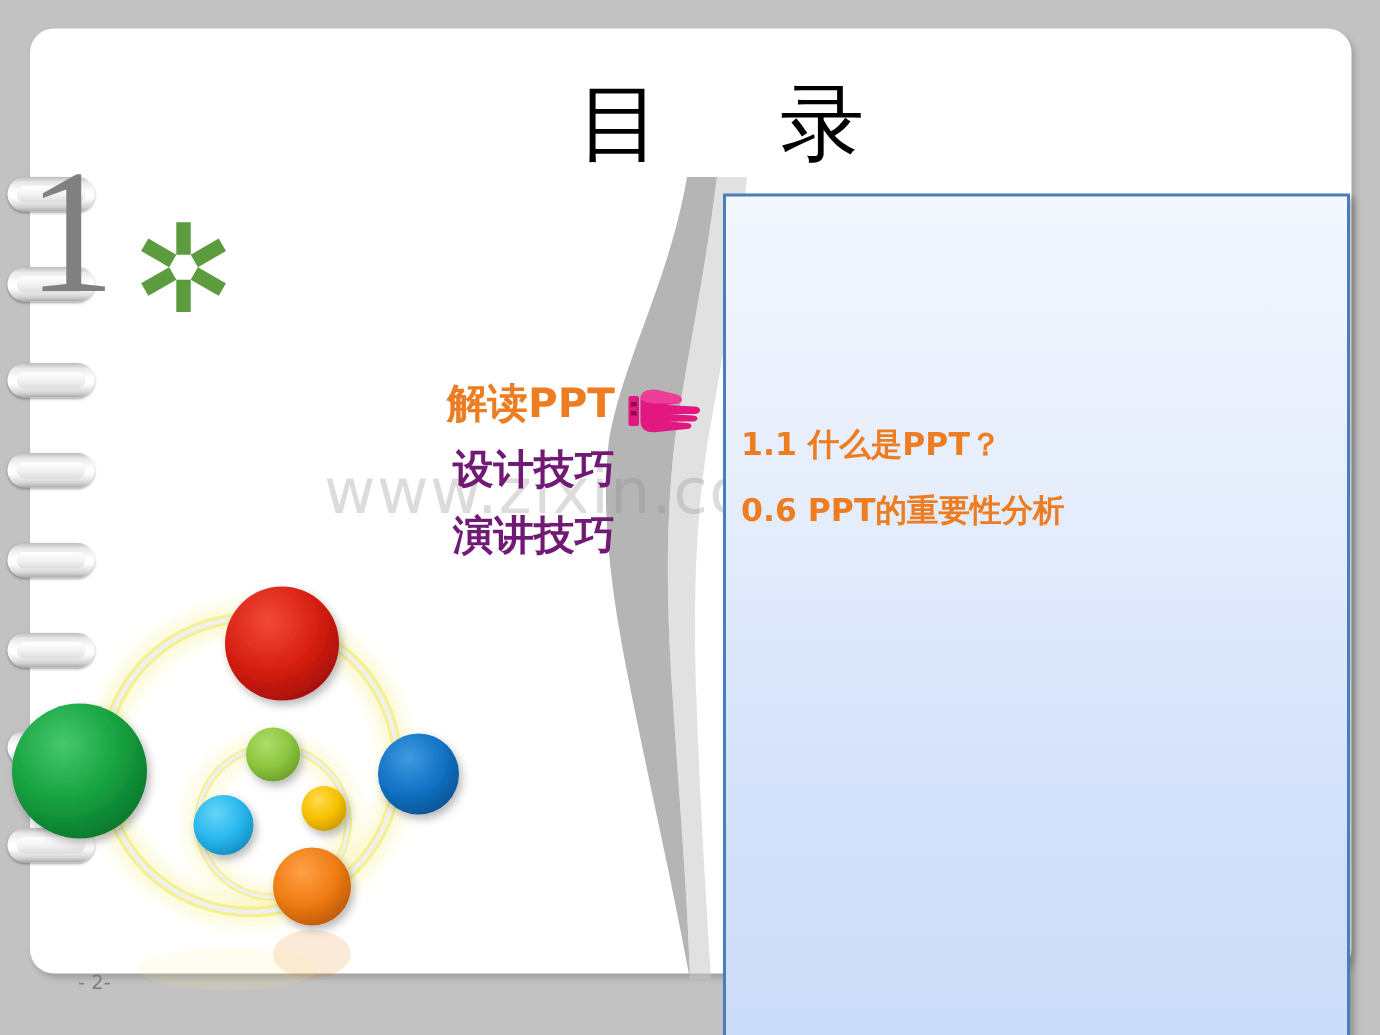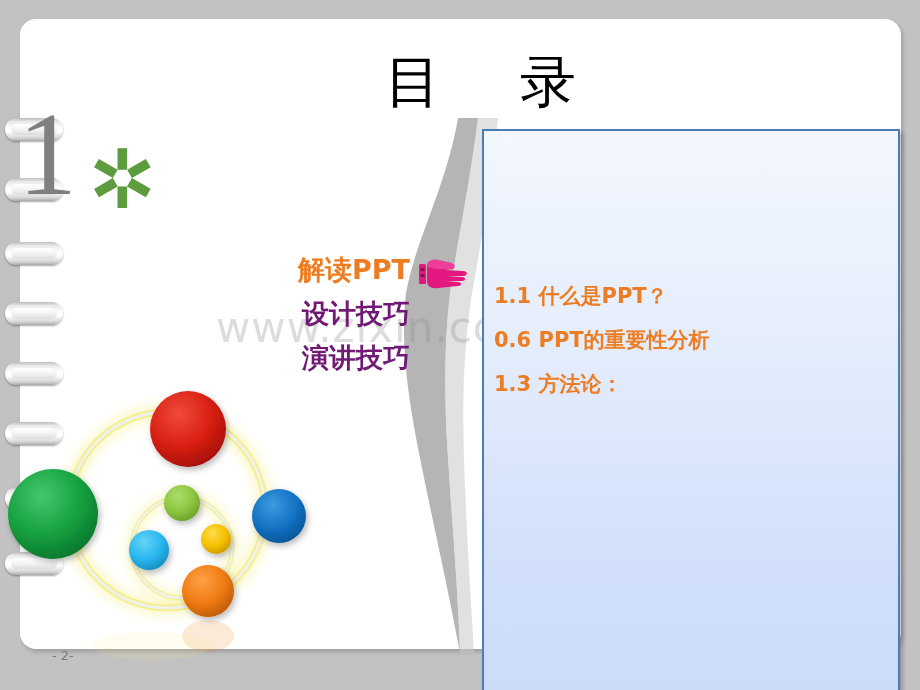--- a/index.html
+++ b/index.html
@@ -323,19 +323,18 @@
       <rect x="2.5" y="19" width="4" height="3" fill="#8e0c4e"></rect>
       <path d="M9 11 C 9 6, 14 4, 20 5 L 33 8 C 37 9, 38 13, 34 14 L 26 15 L 45 16 C 50 16, 50 21, 45 21 L 28 21 L 44 22 C 48 22, 48 26, 44 26 L 27 26 L 40 27 C 44 27, 44 31, 40 31 L 20 33 C 13 34, 9 31, 9 26 Z" fill="#E2177F"></path>
       <path d="M9 11 C 9 6, 14 4, 20 5 L 33 8 C 37 9, 38 13, 34 14 L 22 14 C 14 14, 11 13, 9 11 Z" fill="#f04ba0" opacity="0.75"></path>
     </svg>
   </div>
 
   <div id="content-box">
     <div id="content-list">
       <div class="content-line">1.1 什么是PPT？</div>
       <div class="content-line">0.6 PPT的重要性分析</div>
-      <div class="content-line">1.3 方法论：</div>
     </div>
   </div>
 
   <div id="page-number">- 2-</div>
 
 </div>
 
 </body></html>

